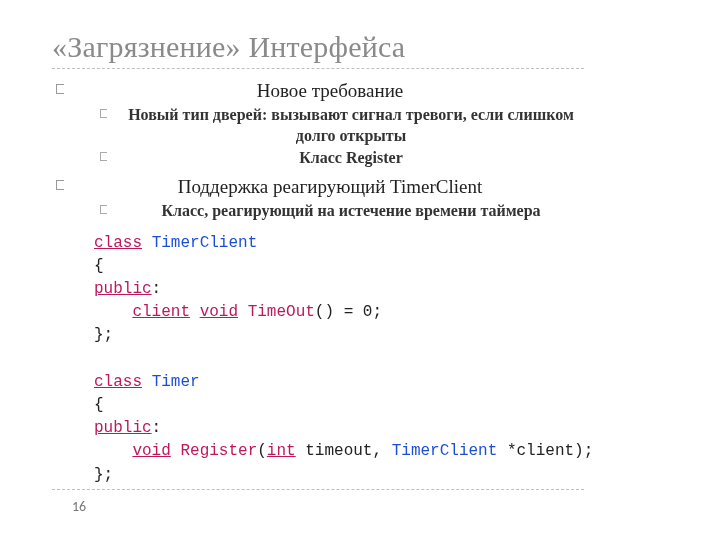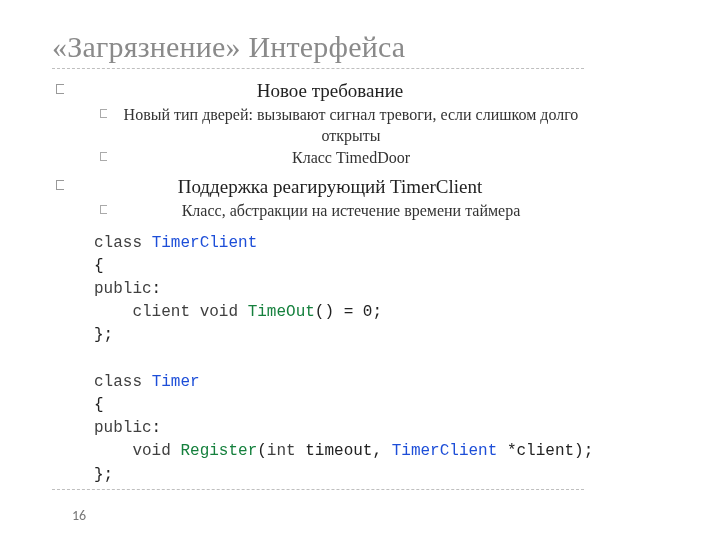--- a/index.html
+++ b/index.html
@@ -33,21 +33,21 @@
   hr.footer-rule {
     border: none;
     border-top: 1px dashed #bfbfbf;
     position: absolute;
     left: 52px;
     right: 40px;
     bottom: 42px;
   }
   .pagenum {
     position: absolute;
-    bottom: 16px;
+    bottom: 25px;
     left: 72px;
     font-size: 14px;
     color: #777;
     font-family: Calibri, Arial, sans-serif;
   }
   ul.outer {
     list-style: none;
     margin: 0;
     padding: 0 0 0 4px;
     text-align: center;
@@ -68,20 +68,21 @@
     width: 8px;
     height: 10px;
     border: 1.2px solid #999;
     border-right: none;
     box-sizing: border-box;
   }
   ul.inner {
     list-style: none;
     margin: 2px 0 6px 0;
     padding: 0 0 0 24px;
+    font-weight: bold;
   }
   ul.inner > li {
     position: relative;
     padding-left: 18px;
     font-size: 16px;
     color: #333;
     margin: 2px 0;
     line-height: 1.3;
   }
   ul.inner > li::before {
@@ -96,44 +97,44 @@
     box-sizing: border-box;
   }
   .code {
     font-family: Consolas, "Courier New", monospace;
     font-size: 16px;
     line-height: 1.45;
     white-space: pre;
     margin: 10px 0 0 42px;
     color: #222;
   }
-  .kw   { color: #404040; }        
+  .kw   { color: #be185d; text-decoration: underline; }        
   .type { color: #1d4ed8; }        
-  .fn   { color: #15803d; }        
+  .fn   { color: #be185d; }        
 </style>
 </head>
 <body>
 
 <div class="slide">
 
   <div class="title">«Загрязнение» Интерфейса</div>
   <hr class="title-rule">
 
   <ul class="outer">
     <li>
       <span>Новое требование</span>
       <ul class="inner">
         <li><span>Новый тип дверей: вызывают сигнал тревоги, если слишком долго открыты</span></li>
-        <li><span>Класс TimedDoor</span></li>
+        <li><span>Класс Register</span></li>
       </ul>
     </li>
     <li>
       <span>Поддержка реагирующий TimerClient</span>
       <ul class="inner">
-        <li><span>Класс, абстракции на истечение времени таймера</span></li>
+        <li><span>Класс, реагирующий на истечение времени таймера</span></li>
       </ul>
     </li>
   </ul>
 
   <div class="code"><span class="kw">class</span> <span class="type">TimerClient</span>
 <span>{</span>
 <span class="kw">public</span><span>:</span>
 <span>    </span><span class="kw">client</span> <span class="kw">void</span> <span class="fn">TimeOut</span><span>() = 0;</span>
 <span>};</span>
 <span></span>

